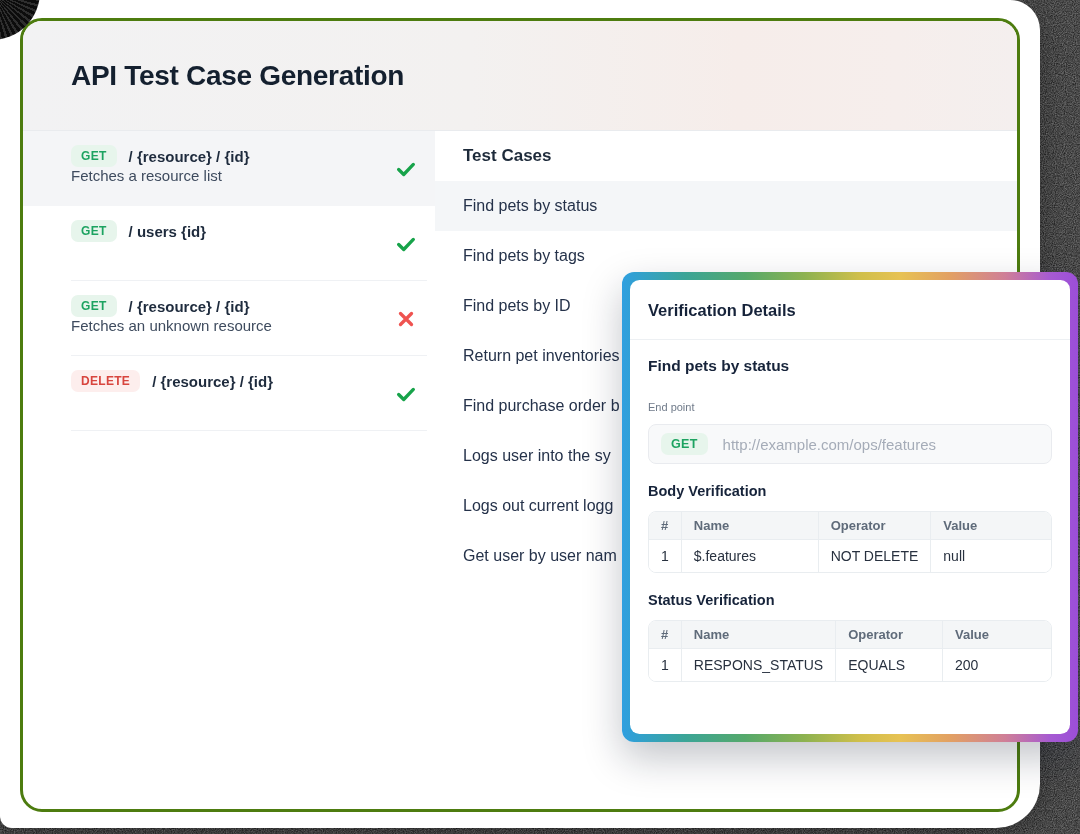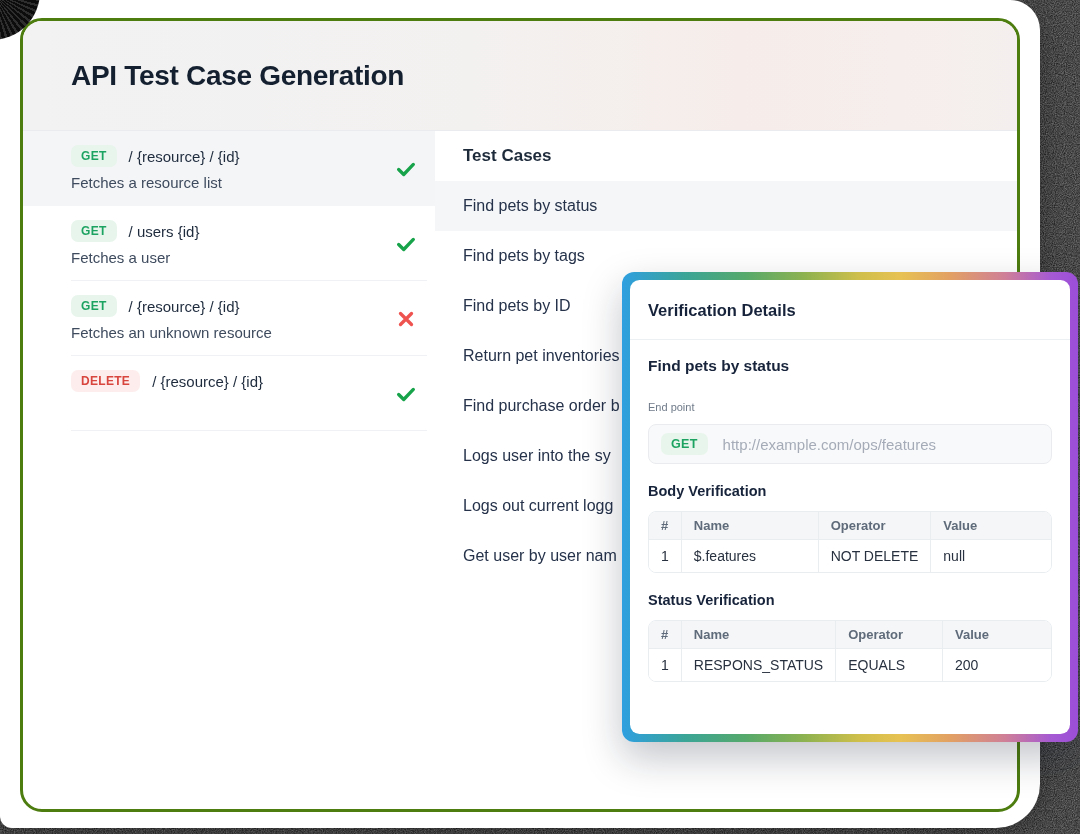--- a/index.html
+++ b/index.html
@@ -31,22 +31,22 @@
   .right-panel .panel-title{padding-left:28px;}
 
   
   .api-row{position:relative;height:75px;padding:14px 16px 0 48px;cursor:pointer;}
   .api-row.selected{background:#f4f5f7;}
   .api-row.ruled::after{content:"";position:absolute;left:48px;right:8px;bottom:0;height:1px;background:#eff1f4;}
   .api-line1{display:flex;align-items:center;}
   .badge{display:inline-block;font-size:12px;font-weight:700;padding:4px 10px;border-radius:7px;letter-spacing:.3px;}
   .badge.m-get{background:#e7f5ec;color:#1da361;}
   .badge.m-delete{background:#fdeeed;color:#d8453e;}
-  .api-path{margin-left:12px;font-size:15px;font-weight:400;color:#1e2b3d;}
-  .api-desc{margin-top:7px;font-size:15px;color:#3e4b5e;}
+  .api-path{margin-left:12px;font-size:15px;font-weight:700;color:#1e2b3d;}
+  .api-desc{font-size:15px;color:#3e4b5e;}
   .status{position:absolute;right:18px;top:50%;transform:translateY(-50%);width:22px;height:22px;}
   .status svg{display:none;width:22px;height:22px;}
   .status.st-pass svg.check{display:block;}
   .status.st-fail svg.cross{display:block;}
 
   
   .tc-row{height:50px;display:flex;align-items:center;padding-left:28px;font-size:16px;color:#25324a;cursor:pointer;white-space:nowrap;overflow:hidden;}
   .tc-row.selected{background:#f4f6f8;}
 
   
@@ -108,21 +108,20 @@
               </svg>
 
           </span>
         </div>
 
         <div class="api-row ruled">
           <div class="api-line1">
             <span class="badge m-get">GET</span>
             <span class="api-path">/ users {id}</span>
           </div>
-          <div class="api-desc">Fetches a user</div>
           <span class="status st-pass">
             <svg class="check" viewBox="0 0 24 24">
                 <path d="M4 12.5l5.5 5.5L20 7" fill="none" stroke="#17a34a" stroke-width="3.6" stroke-linecap="round" stroke-linejoin="round"></path>
               </svg>
 
           </span>
         </div>
 
         <div class="api-row ruled">
           <div class="api-line1">

